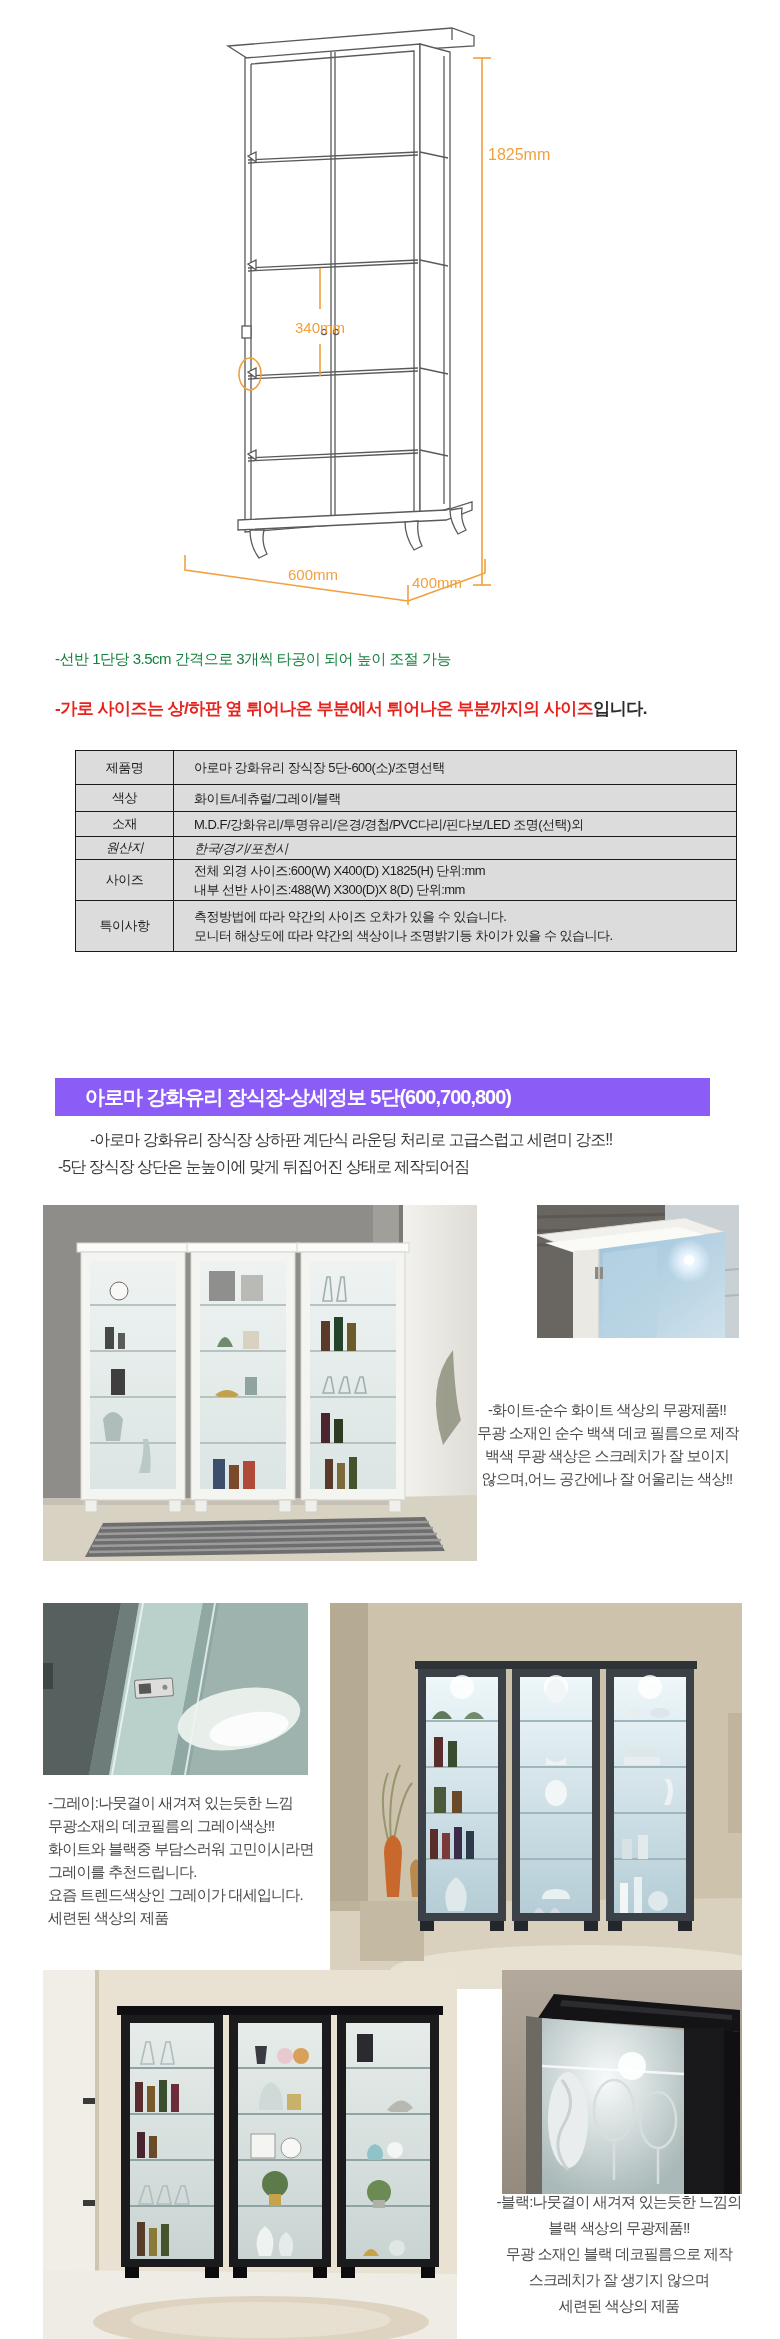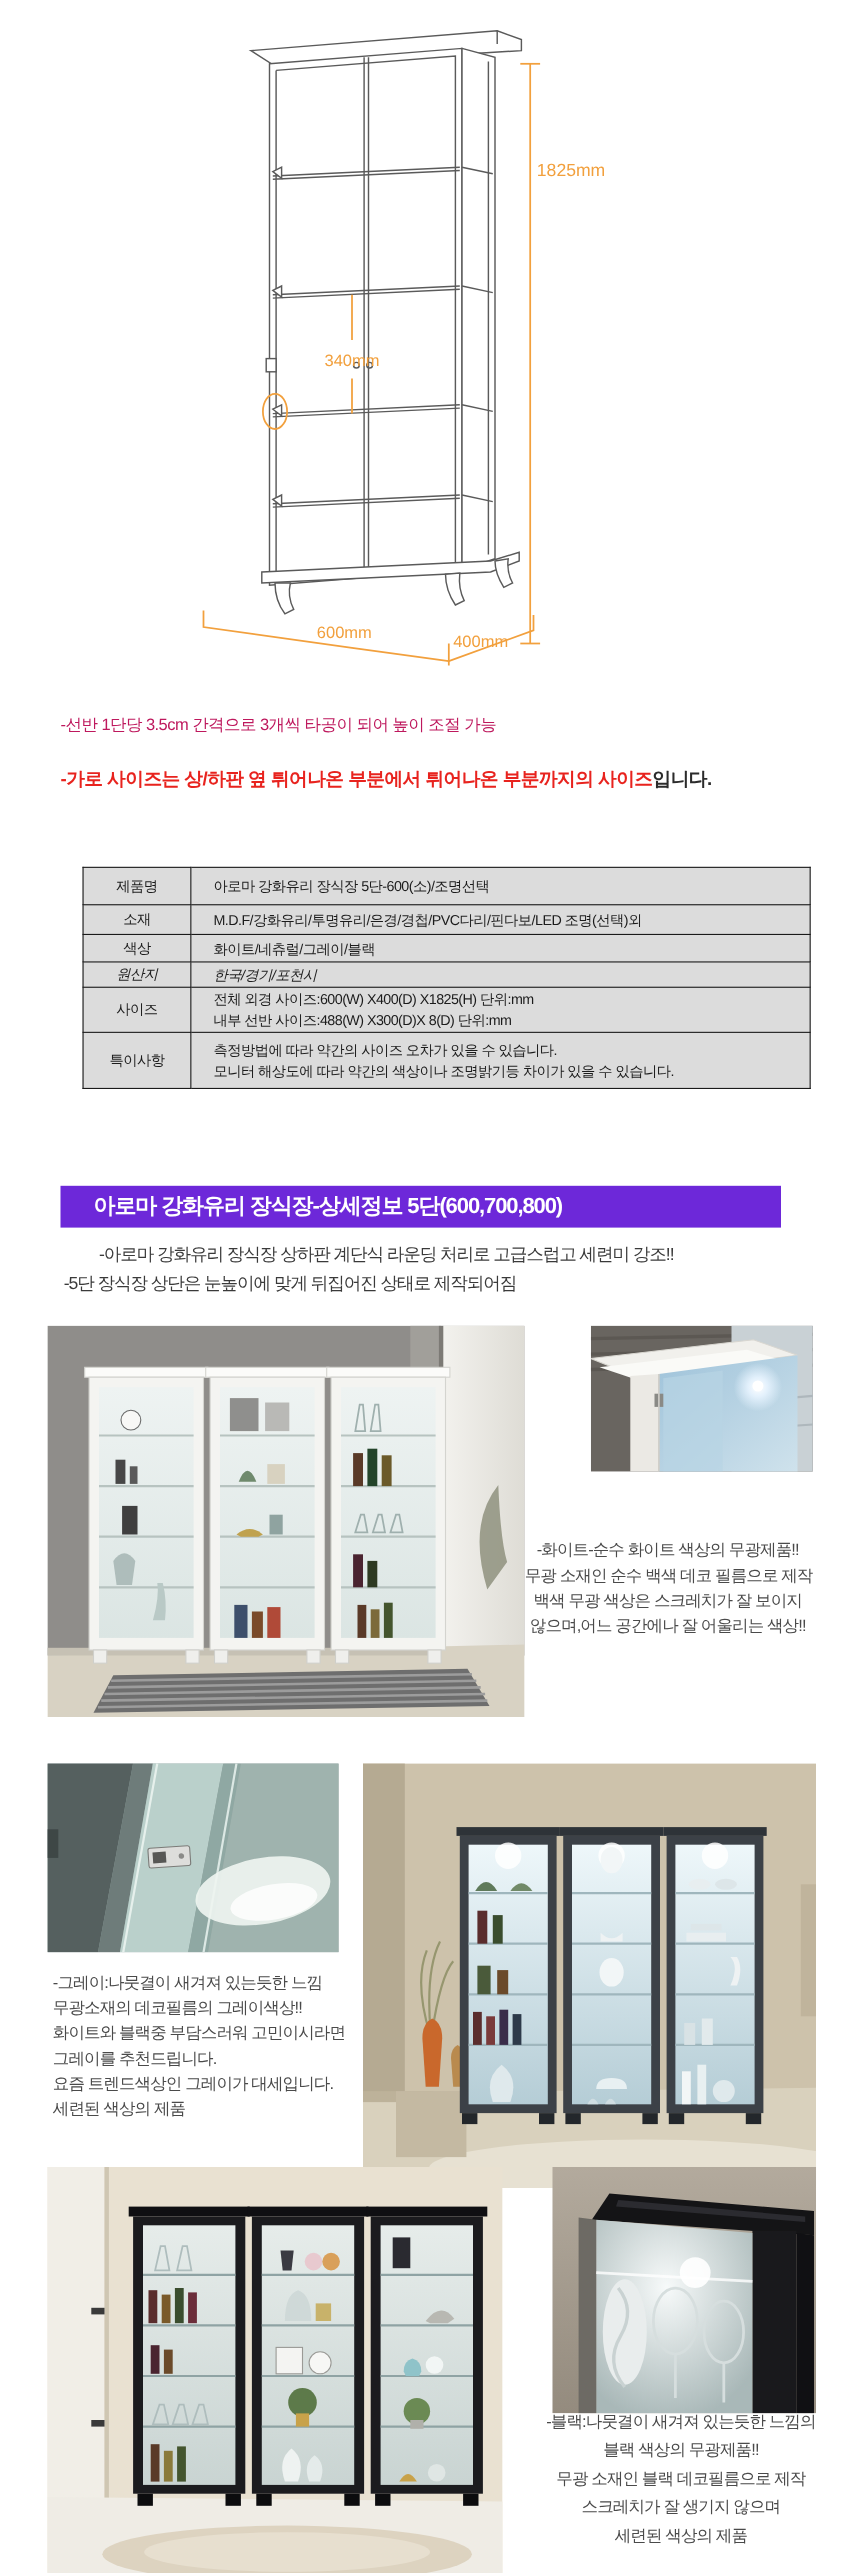--- a/index.html
+++ b/index.html
@@ -1,19 +1,19 @@
 <!DOCTYPE html>
 <html><head>
 <meta charset="utf-8">
 <style>
   html,body{margin:0;padding:0;background:#ffffff;}
   body{font-family:"Liberation Sans","DejaVu Sans",sans-serif;}
   #canvas{position:relative;width:780px;height:2339px;margin:0 auto;background:#fff;overflow:hidden;}
   .abs{position:absolute;}
-  .note{color:#be185d;font-size:15px;letter-spacing:-0.5px;white-space:nowrap;}
+  .note{color:#15803d;font-size:15px;letter-spacing:-0.5px;white-space:nowrap;}
   .note-red{color:#e8231e;font-size:17px;font-weight:bold;letter-spacing:-0.5px;white-space:nowrap;}
   .note-red .tail{color:#2b2b2b;font-weight:bold;}
   
   table.spec{border-collapse:collapse;width:662px;background:#dcdcdc;table-layout:fixed;}
   table.spec td{border:1.5px solid #1a1a1a;font-size:13px;color:#1c1c1c;letter-spacing:-0.5px;vertical-align:middle;}
   table.spec td.lbl{width:95px;text-align:center;}
   table.spec td.val{padding-left:20px;}
   table.spec .ln{display:block;line-height:19px;}
   table.spec tr:nth-child(1) td{height:31px;}
   table.spec tr:nth-child(2) td{height:24px;}
@@ -97,38 +97,38 @@
         <text x="287" y="578" text-anchor="middle">400mm</text>
       </g>
     </svg>
   </div>
 
   <div class="abs note" style="left:55px;top:650px;">-선반 1단당 3.5cm 간격으로 3개씩 타공이 되어 높이 조절 가능</div>
   <div class="abs note-red" style="left:55px;top:697px;">
     <span>-가로 사이즈는 상/하판 옆 튀어나온 부분에서 튀어나온 부분까지의 사이즈</span><span class="tail">입니다.</span>
   </div>
 
-  <table class="spec abs" style="left:75px;top:788px;">
+  <table class="spec abs" style="left:75px;top:750px;">
     <tbody>
         <tr>
       <td class="lbl">제품명</td>
       <td class="val">
             <span class="ln">아로마 강화유리 장식장 5단-600(소)/조명선택</span>
           </td>
     </tr>
     <tr>
+      <td class="lbl">색상</td>
+      <td class="val">
+            <span class="ln">화이트/네츄럴/그레이/블랙</span>
+          </td>
+    </tr>
+    <tr>
       <td class="lbl">소재</td>
       <td class="val">
             <span class="ln">M.D.F/강화유리/투명유리/은경/경첩/PVC다리/핀다보/LED 조명(선택)외</span>
-          </td>
-    </tr>
-    <tr>
-      <td class="lbl">색상</td>
-      <td class="val">
-            <span class="ln">화이트/네츄럴/그레이/블랙</span>
           </td>
     </tr>
     <tr>
       <td class="lbl">원산지</td>
       <td class="val">
             <span class="ln">한국/경기/포천시</span>
           </td>
     </tr>
     <tr>
       <td class="lbl">사이즈</td>
@@ -140,21 +140,21 @@
     <tr>
       <td class="lbl">특이사항</td>
       <td class="val">
         <span class="ln">측정방법에 따라 약간의 사이즈 오차가 있을 수 있습니다.</span>
         <span class="ln">모니터 해상도에 따라 약간의 색상이나 조명밝기등 차이가 있을 수 있습니다.</span>
       </td>
     </tr>
   </tbody>
     </table>
 
-  <div class="abs greenbar" style="left:55px;top:1078px;background:#6d28d9;">아로마 강화유리 장식장-상세정보 5단(600,700,800)</div>
+  <div class="abs greenbar" style="left:55px;top:1078px;background:#8b5cf6;">아로마 강화유리 장식장-상세정보 5단(600,700,800)</div>
 
   <div class="abs desc" style="left:58px;top:1130px;margin-left:32px;">-아로마 강화유리 장식장 상하판 계단식 라운딩 처리로 고급스럽고 세련미 강조!!</div>
   <div class="abs desc" style="left:58px;top:1157px;">-5단 장식장 상단은 눈높이에 맞게 뒤집어진 상태로 제작되어짐</div>
 
   <div class="abs photo" style="left:43px;top:1205px;width:434px;height:356px;">
     <svg width="434" height="356" viewBox="0 0 434 356">
       <defs>
         <linearGradient id="winA" x1="0" y1="0" x2="1" y2="0">
           <stop offset="0" stop-color="#f3f2ee"></stop>
             <stop offset="1" stop-color="#dedcd5"></stop>

